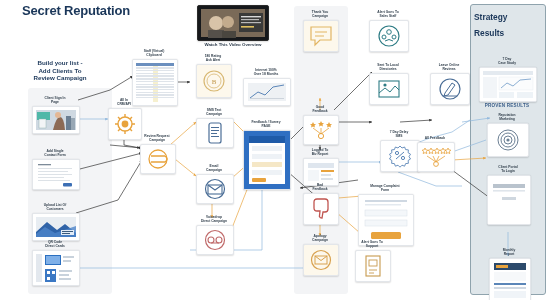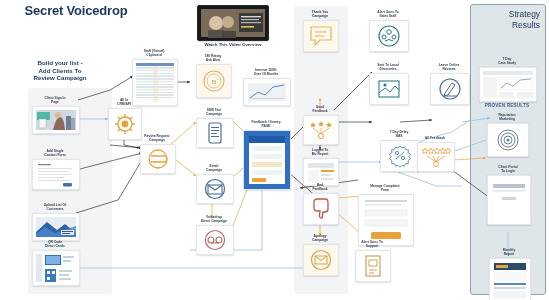--- a/index.html
+++ b/index.html
@@ -33,22 +33,22 @@
   .ic{display:block;}
 
   .sheet{width:100%;height:100%;background:#fff;position:relative;}
   .sheet .hdr{position:absolute;left:6%;right:6%;top:7%;height:6%;background:#6b8fbe;}
   .sheet .row{position:absolute;left:6%;right:6%;height:3.2%;background:#dfe4ea;}
   .sheet .colhl{position:absolute;top:14%;bottom:6%;width:11%;background:#f6f0cf;}
 
   .caption{position:absolute;text-align:center;font-size:4.4px;color:#2b3a4a;font-weight:bold;}
   .proven{position:absolute;text-align:center;font-size:4.6px;color:#3c5f8a;
      font-weight:bold;letter-spacing:.2px;}
-  .strategy-title{position:absolute;text-align:right;color:#1a3659;font-weight:normal;
-     font-size:8.4px;line-height:11px;white-space:pre-line;}
+  .strategy-title{position:absolute;text-align:left;color:#1a3659;font-weight:bold;
+     font-size:8.4px;line-height:16px;white-space:pre-line;}
 
   svg.wires{position:absolute;left:0;top:0;width:549px;height:300px;pointer-events:none;}
 </style>
 </head>
 <body>
 
 <div id="stage">
 
   <div class="panel panel-light" style="left:28px;top:88px;width:84px;height:206px;"></div>
   <div class="panel panel-light" style="left:294px;top:6px;width:54px;height:288px;"></div>
@@ -118,21 +118,21 @@
 
       <path d="M452,170 L490,198" stroke="#333" marker-end="url(#ad)"></path>
 
       <path d="M508,232 L508,256" stroke="#8fb7dd" marker-end="url(#ab)"></path>
 
       <path d="M262,188 L262,250 L190,250" stroke="#8fb7dd"></path>
     </g>
   </svg>
 
   <div class="title-box">
-    <span class="ln">Secret Voicedrop</span>
+    <span class="ln">Secret Reputation</span>
   </div>
 
   <div class="buildbox">
     <span class="ln">Build your list -</span>
     <span class="ln">Add Clients To</span>
     <span class="ln">Review Campaign</span>
   </div>
 
   <div class="node" style="left:197px;top:5px;width:70px;">
     <div class="card" style="width:70px;height:34px;border:1px solid #2b2b2b;background:#111;">

